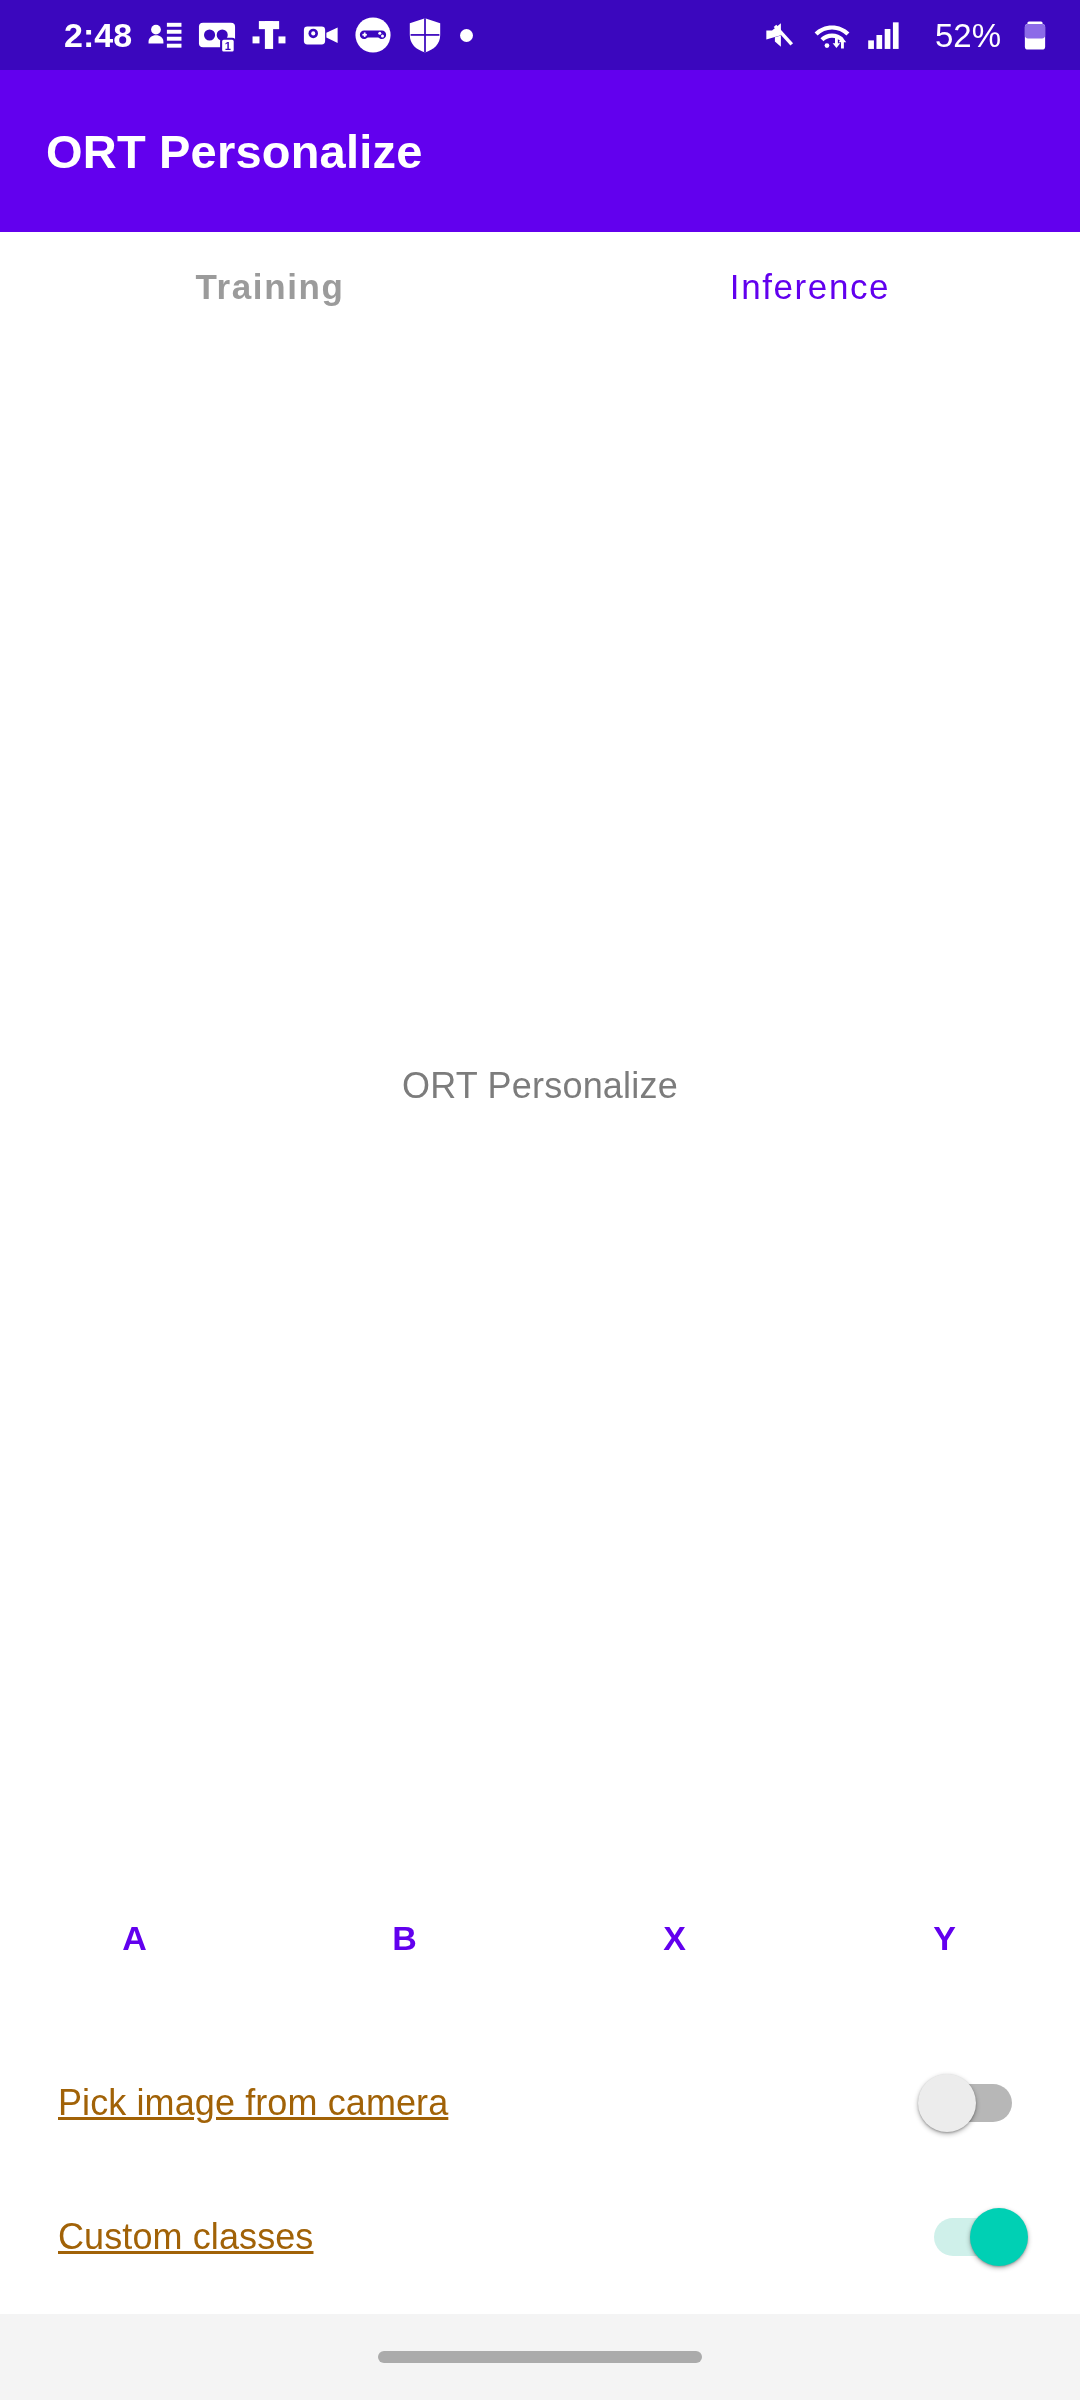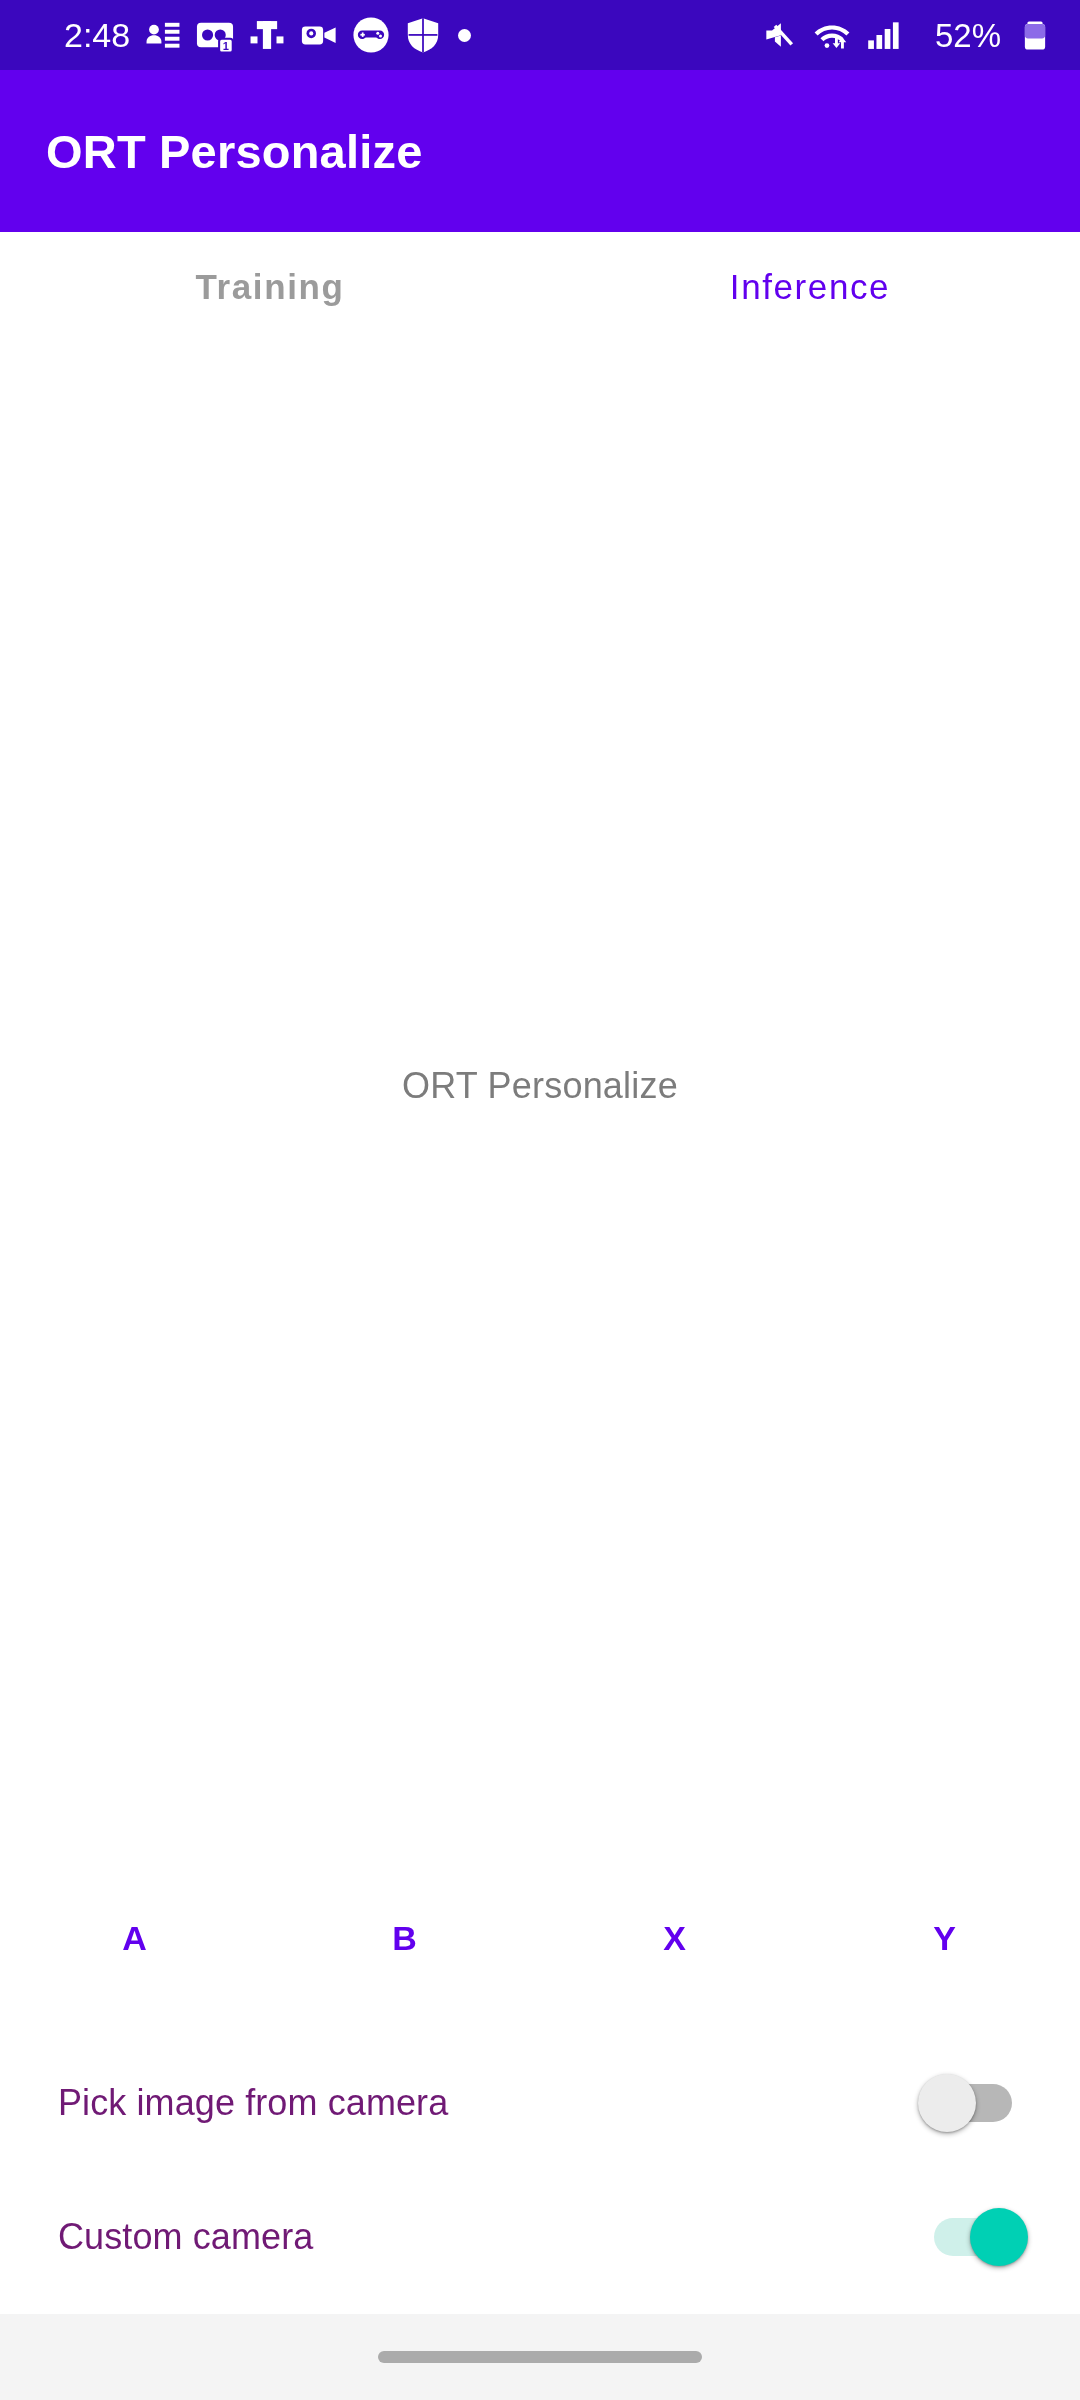--- a/index.html
+++ b/index.html
@@ -23,21 +23,21 @@
     display:flex; align-items:center;
     padding:0 26px 0 0;
     position:relative;
   }
   #status-left {
     display:flex; align-items:center;
     gap:14px; padding-left:64px;
     flex:1 1 auto; min-width:0;
   }
   #status-clock {
-    color:#ffffff; font-size:34px; font-weight:400;
+    color:#ffffff; font-size:34px; font-weight:700;
     letter-spacing:0px; line-height:1;
     white-space:nowrap;
   }
   .notif-icon { width:38px; height:38px; display:block; flex:0 0 auto; }
   .notif-dot {
     width:13px; height:13px; border-radius:50%;
     background:#ffffff; flex:0 0 auto; margin-left:2px;
   }
   #status-right {
     display:flex; align-items:center; gap:15px;
@@ -109,22 +109,23 @@
   }
 
   #switch-rows { flex:0 0 auto; padding-bottom:10px; }
   .switch-row {
     display:flex; align-items:center;
     height:134px;
     padding:0 62px 0 58px;
   }
   .switch-label {
     flex:1 1 auto;
-    color:#701a75; font-size:36px; font-weight:400;
+    color:#a16207; font-size:36px; font-weight:400;
     letter-spacing:0.1px;
+    text-decoration:underline;
   }
   .switch {
     position:relative;
     width:92px; height:62px;
     flex:0 0 auto;
   }
   .switch .track {
     position:absolute; top:12px; left:8px;
     width:78px; height:38px; border-radius:19px;
   }
@@ -267,21 +268,21 @@
 
       <div class="switch-row">
         <span class="switch-label">Pick image from camera</span>
         <div class="switch off">
           <div class="track"></div>
           <div class="thumb"></div>
         </div>
       </div>
 
       <div class="switch-row">
-        <span class="switch-label">Custom camera</span>
+        <span class="switch-label">Custom classes</span>
         <div class="switch on">
           <div class="track"></div>
           <div class="thumb"></div>
         </div>
       </div>
 
     </div>
   </div>
 
   <div id="nav-bar">

